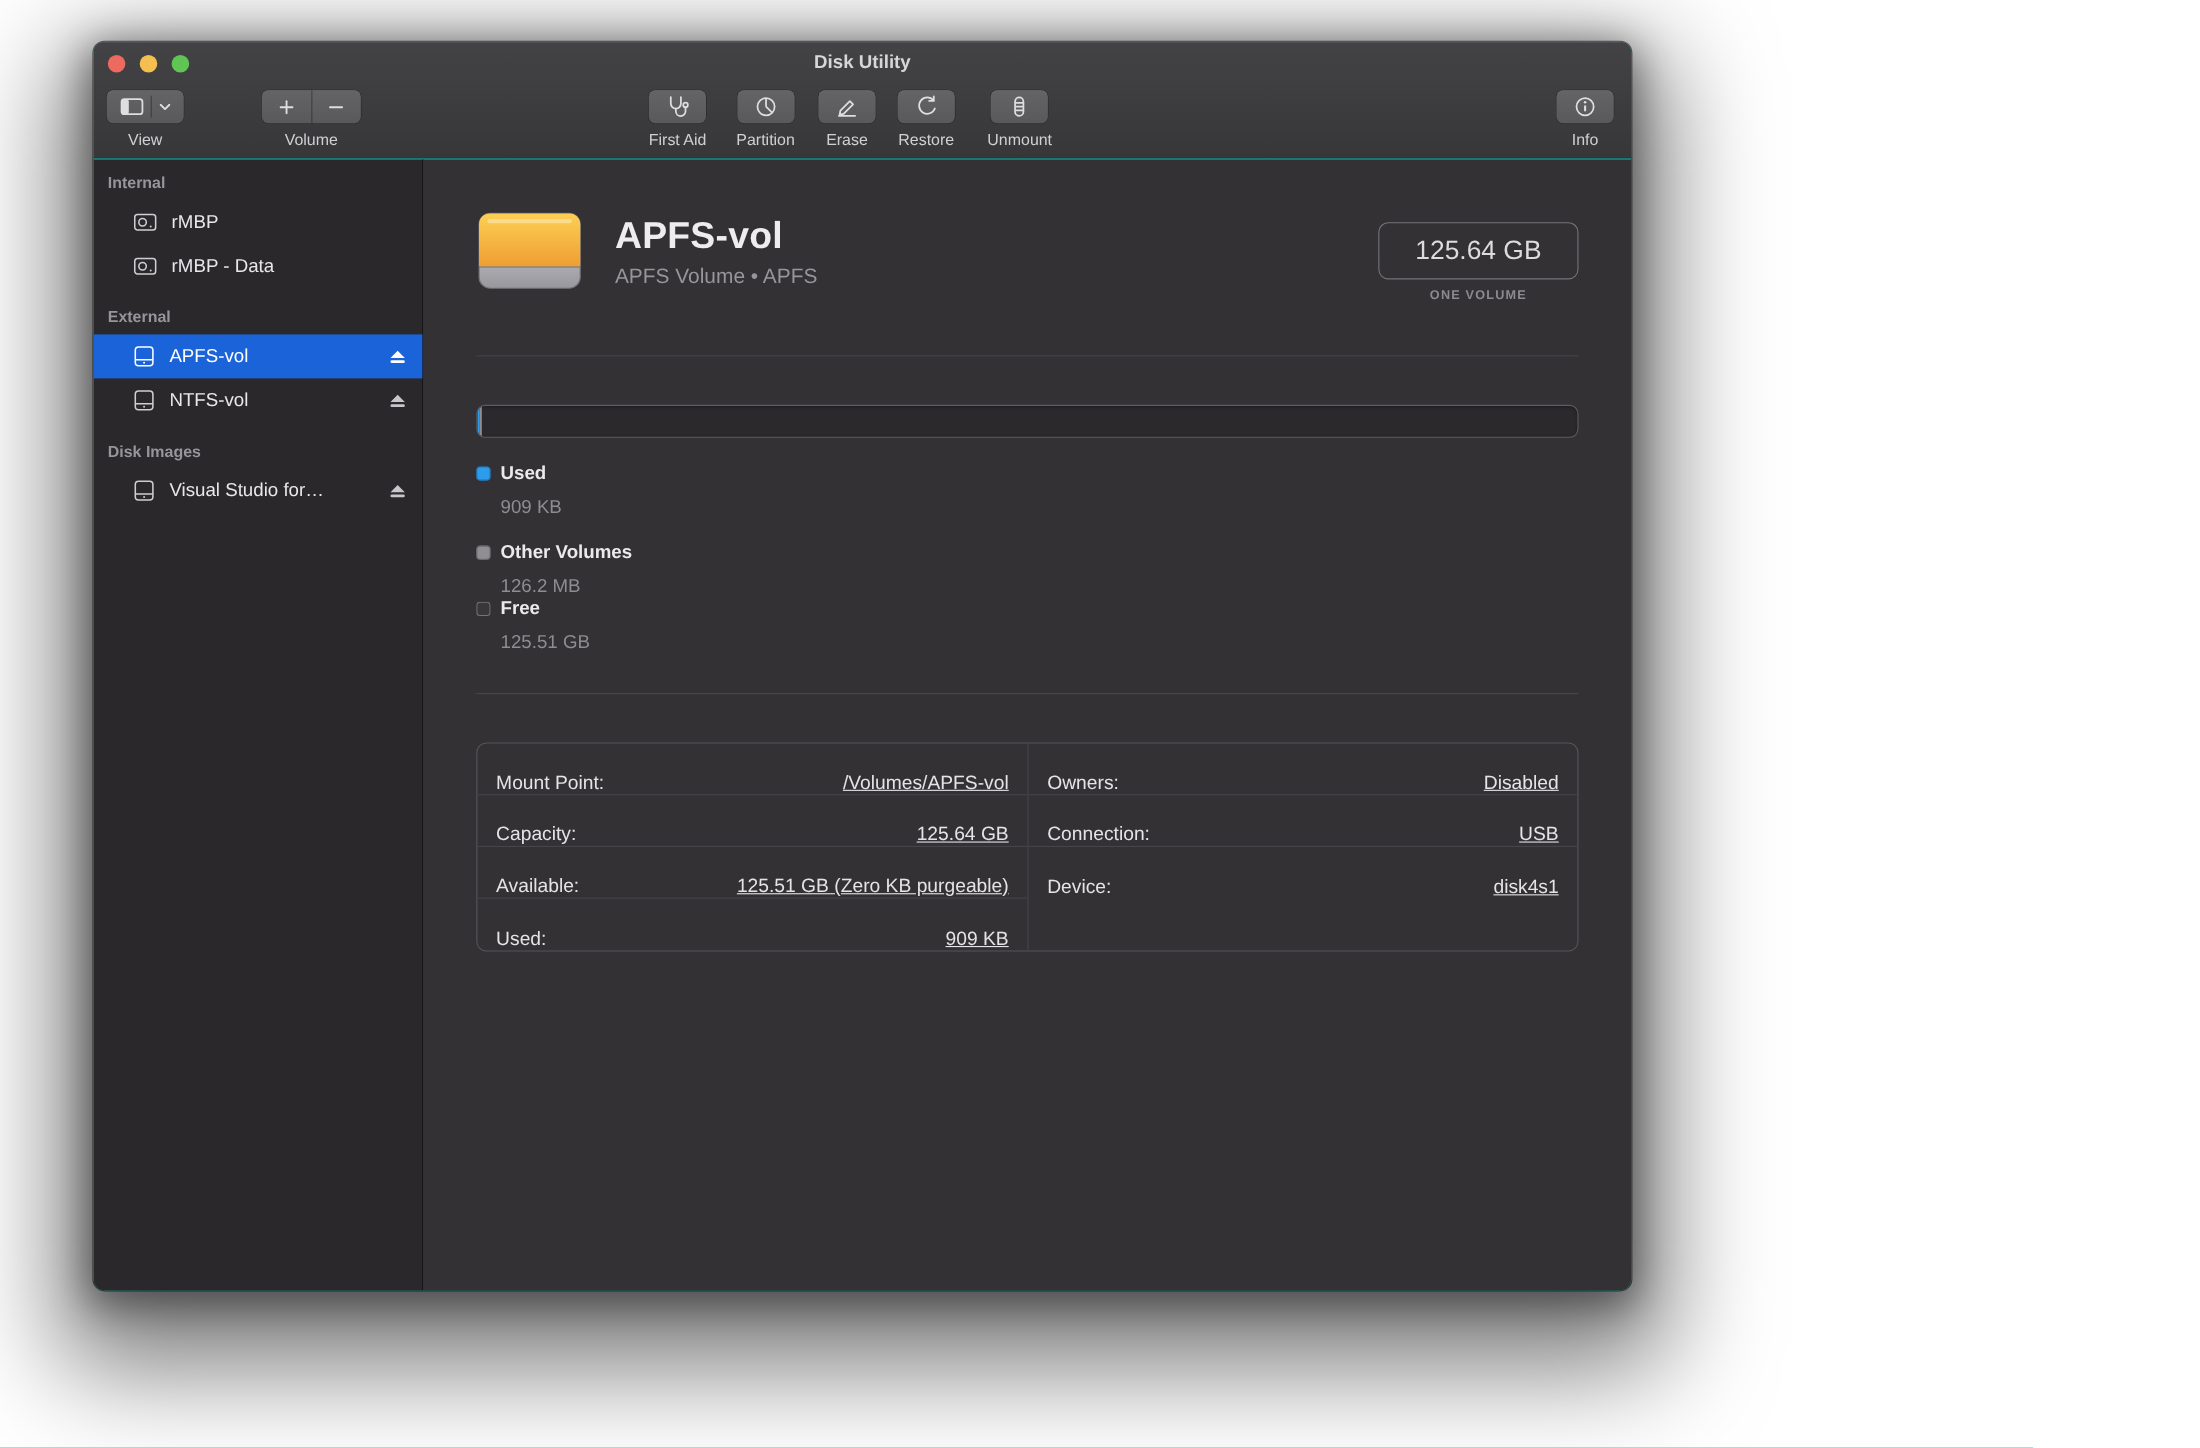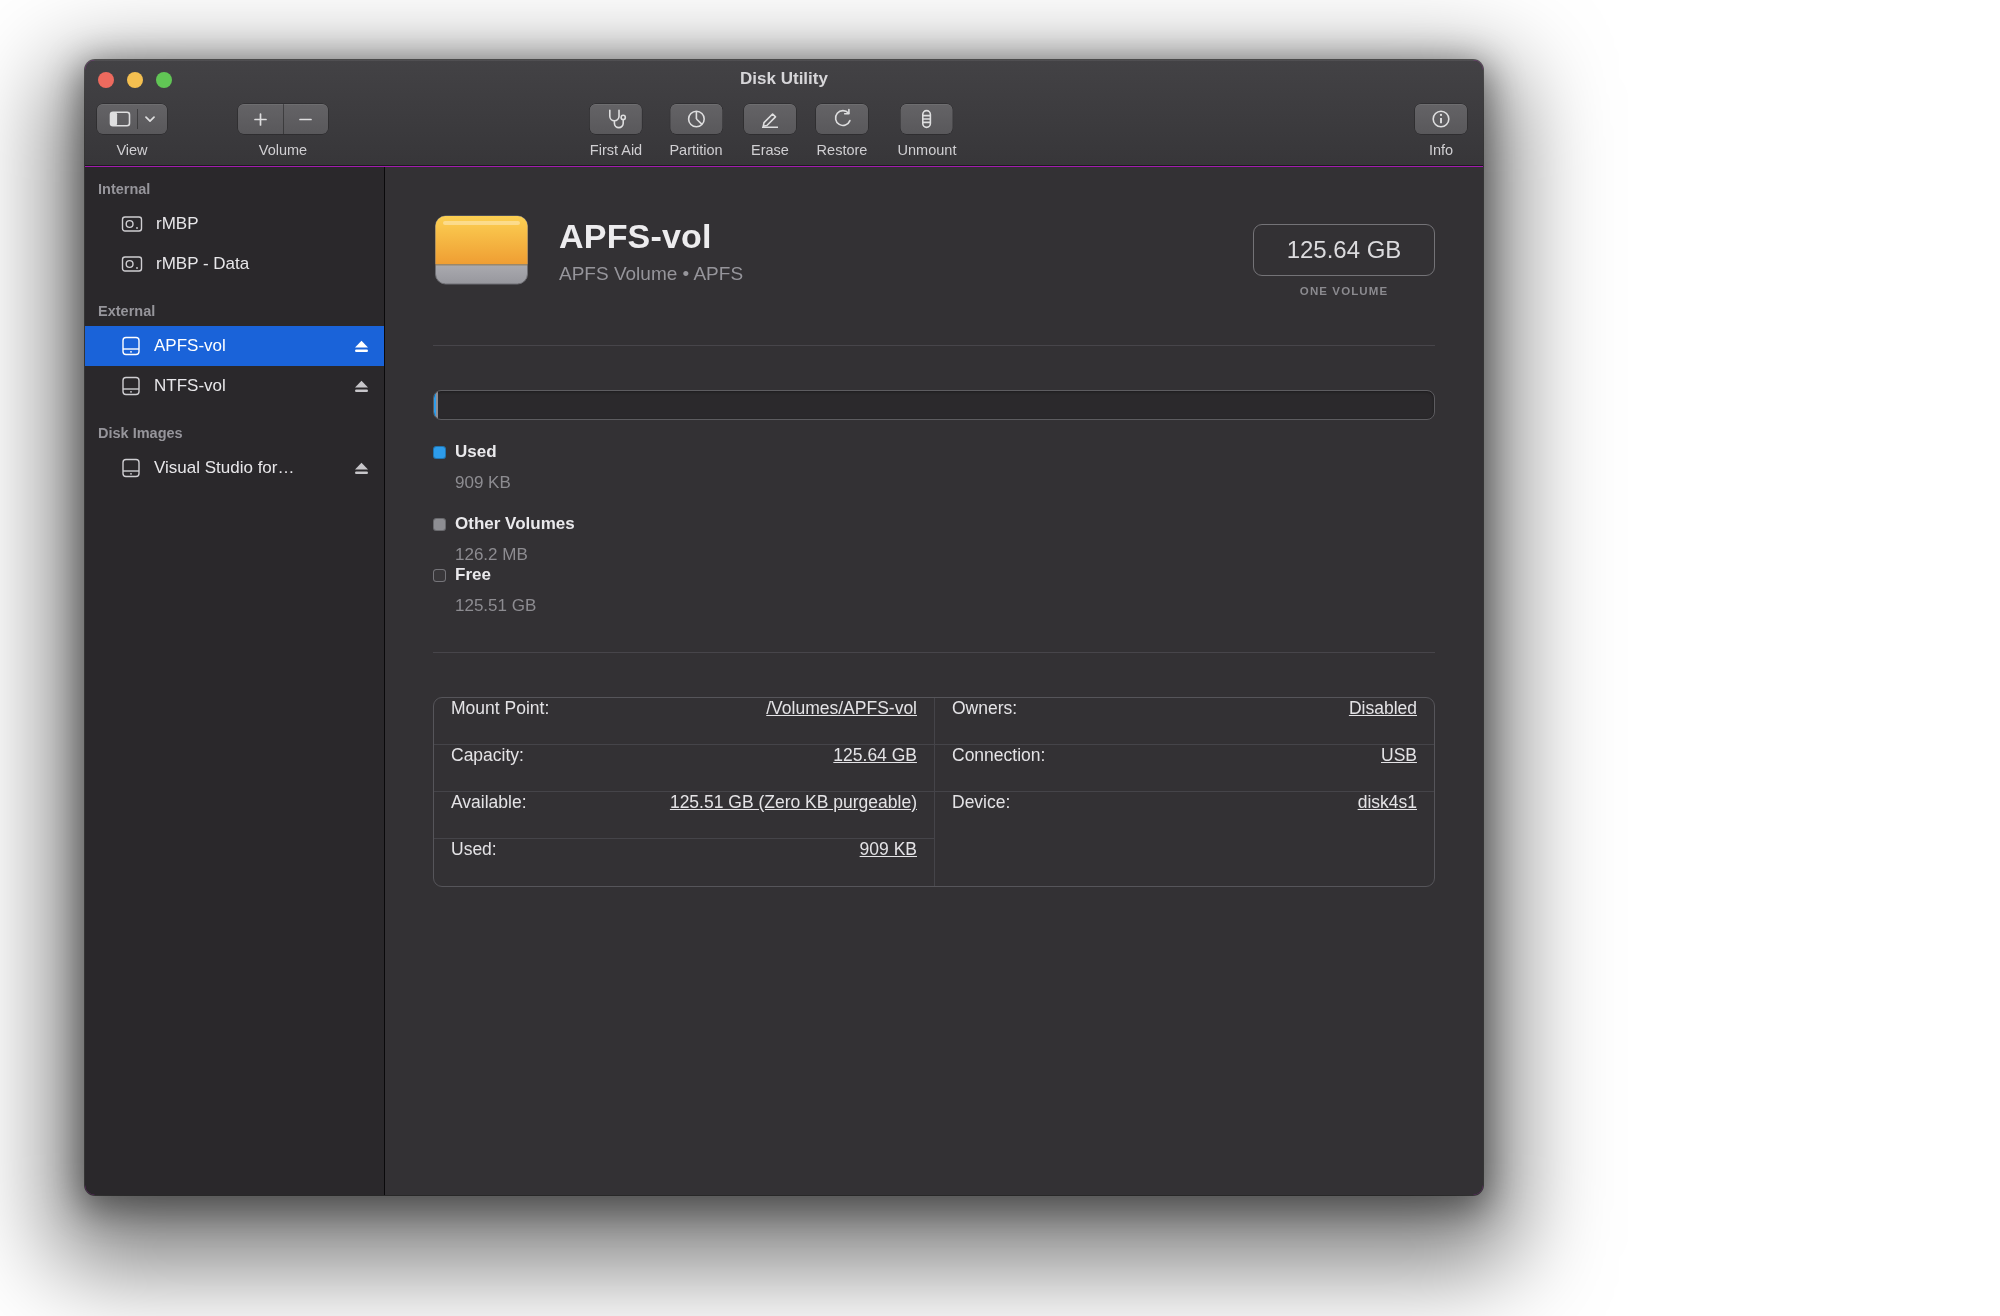--- a/index.html
+++ b/index.html
@@ -6,22 +6,22 @@
   html,body { width:2000px; height:1316px; overflow:hidden; }
   body {
     background:#ffffff;
     font-family:"Liberation Sans","DejaVu Sans",sans-serif;
     position:relative;
     -webkit-font-smoothing:antialiased;
   }
 
   
   .window {
-    position:absolute; left:85px; top:60px; width:1398px; height:1135px;
-    border-radius:10px; overflow:hidden; background:#a21caf;
+    position:absolute; left:85px; top:38px; width:1398px; height:1135px;
+    border-radius:10px; overflow:hidden; background:#14b8a6;
     box-shadow: 0 40px 95px 32px rgba(0,0,0,0.50),
                 0 8px 35px 6px rgba(0,0,0,0.42),
                 0 0 0 1px rgba(0,0,0,0.55);
   }
 
   
   .chrome {
     position:absolute; top:0; left:0; right:0; height:106px;
     background:linear-gradient(#434245,#373639);
     border-bottom:1px solid #1d1c1e;
@@ -123,21 +123,21 @@
   .sw-other { background:#8E8E93; box-shadow: inset 0 0 0 1px rgba(0,0,0,0.25); }
   .sw-free  { background:#39373a; box-shadow: inset 0 0 0 1px #757479; }
   .leg-val { margin:11px 0 0 22px; font-size:17px; color:#8d8c91; }
 
   .details {
     margin-top:44px; display:grid; grid-template-columns:1fr 1fr;
     border:1px solid #56555a; border-radius:9px; overflow:hidden;
   }
   .dcol.right { border-left:1px solid #454449; }
   .drow {
-    height:47px; display:flex; align-items:flex-start; justify-content:space-between;
+    height:47px; display:flex; align-items:flex-end; justify-content:space-between;
     padding:0 17px; font-size:17.5px; color:#e4e3e6; border-bottom:1px solid #454449;
     white-space:nowrap;
   }
   .drow:last-child { border-bottom:0; }
   .drow .dlabel { color:#e4e3e6; }
   .drow .dvalue { color:#e4e3e6;text-decoration:underline; }
 </style>
 </head>
 <body>
 

